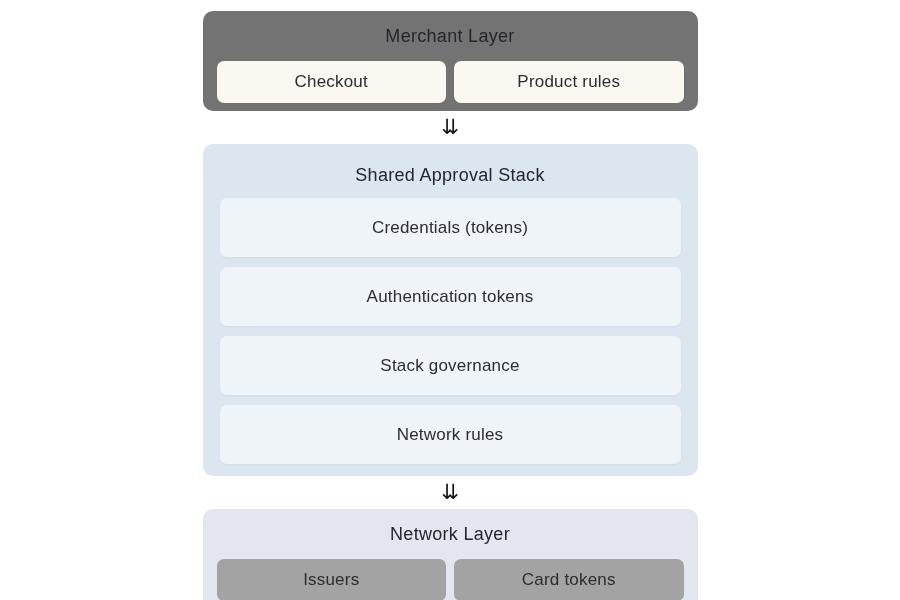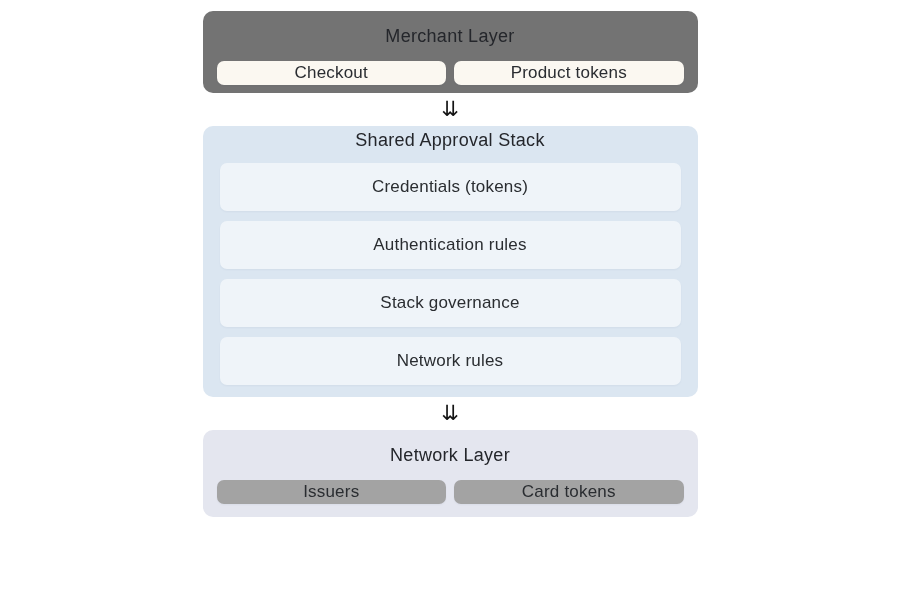--- a/index.html
+++ b/index.html
@@ -49,36 +49,36 @@
     padding: 13px 14px 8px 14px;
   }
   .panel-merchant .panel-title { margin-bottom: 13px; }
   .panel-merchant .items-row,
   .panel-network .items-row {
     display: flex;
     gap: 8px;
   }
   .items-row .item {
     flex: 1;
-    height: 24px;
+    height: 42px;
   }
   .panel-merchant .item { background: #fbf8f1; }
   
   .panel-approval {
     background: #dbe6f1;
-    padding: 2px 17px 12px 17px;
+    padding: 19px 17px 12px 17px;
   }
   .panel-approval .panel-title { margin-bottom: 11px; }
   .panel-approval .items-col {
     display: flex;
     flex-direction: column;
     gap: 10px;
   }
   .items-col .item {
-    height: 48px;
+    height: 59px;
     background: #eff4f9;
   }
   
   .panel-network {
     background: #e4e6ef;
     padding: 13px 14px 13px 14px;
   }
   .panel-network .panel-title { margin-bottom: 13px; }
   .panel-network .item { background: #a3a3a3; }
   
@@ -97,33 +97,33 @@
 </style>
 </head>
 <body>
 
 <div class="diagram">
 
   <div class="panel panel-merchant">
     <div class="panel-title">Merchant Layer</div>
     <div class="items-row">
       <div class="item">Checkout</div>
-      <div class="item">Product tokens</div>
+      <div class="item">Product rules</div>
     </div>
   </div>
 
   <div class="arrow-row">
     <span class="arrow-glyph">⇊</span>
   </div>
 
   <div class="panel panel-approval">
     <div class="panel-title">Shared Approval Stack</div>
     <div class="items-col">
       <div class="item">Credentials (tokens)</div>
-      <div class="item">Authentication rules</div>
+      <div class="item">Authentication tokens</div>
       <div class="item">Stack governance</div>
       <div class="item">Network rules</div>
     </div>
   </div>
 
   <div class="arrow-row">
     <span class="arrow-glyph">⇊</span>
   </div>
 
   <div class="panel panel-network">

